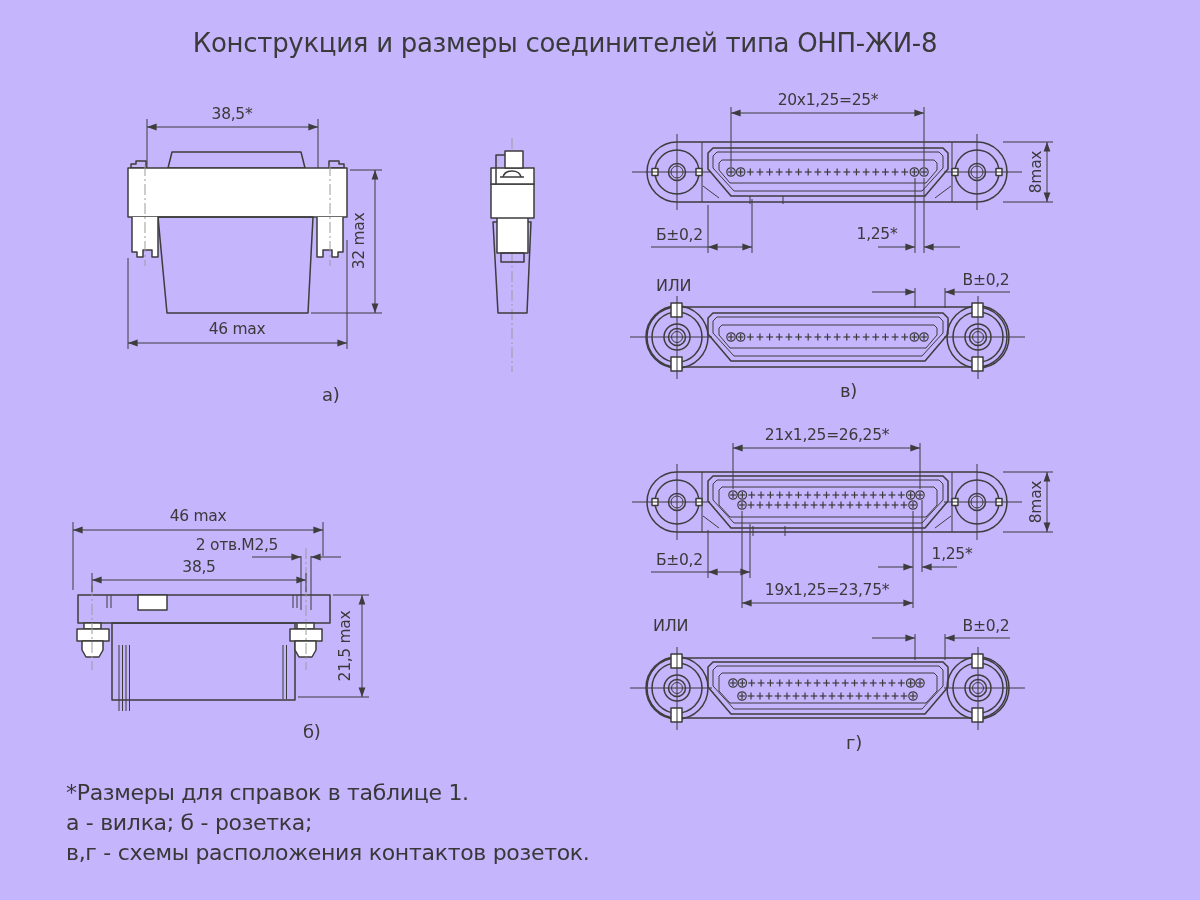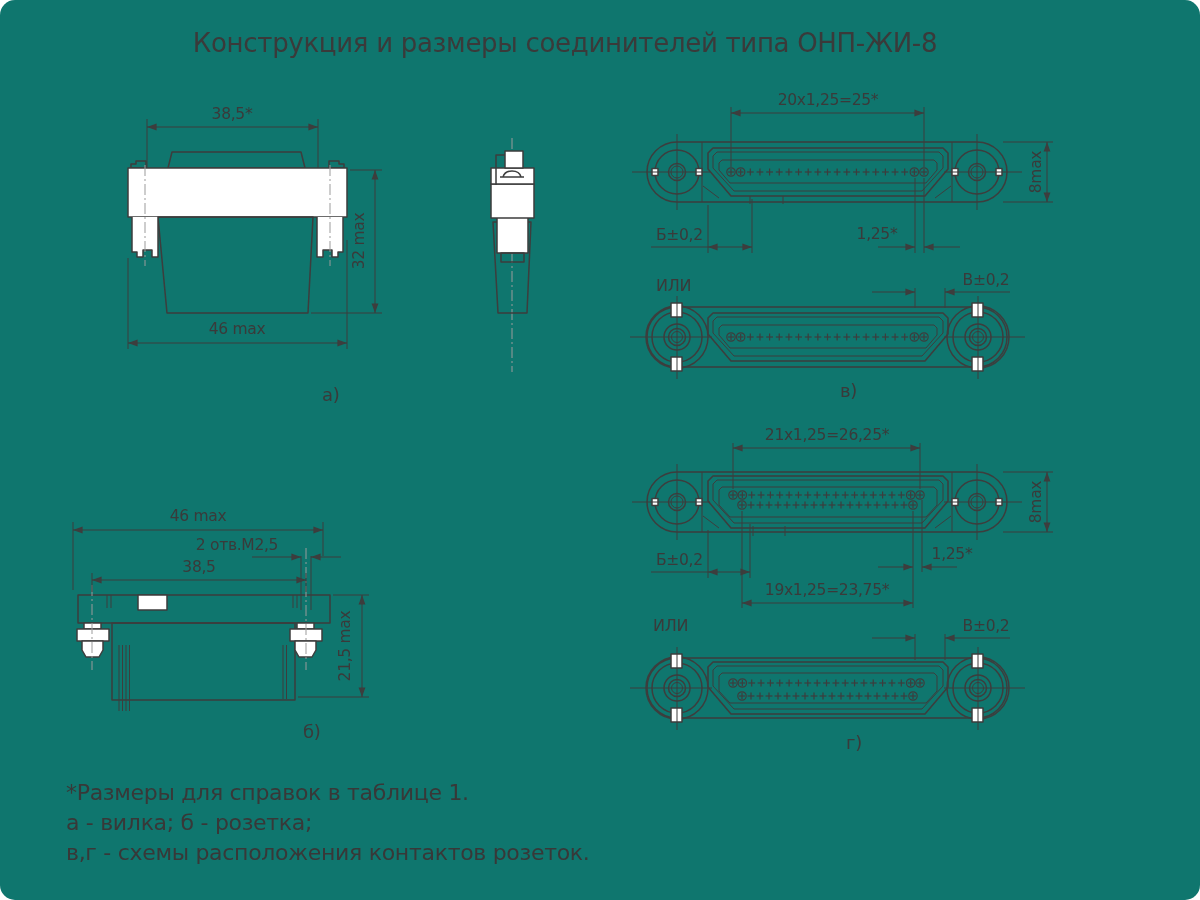--- a/index.html
+++ b/index.html
@@ -1,16 +1,16 @@
 <!DOCTYPE html>
 <html><head>
 <meta charset="utf-8">
 <style>
   html,body{margin:0;padding:0;background:#fff;}
-  .page{width:1200px;height:900px;background:#0f766e;position:relative;overflow:hidden;border-radius:15px;}
+  .page{width:1200px;height:900px;background:#c4b5fd;position:relative;overflow:hidden;}
   svg{display:block;}
   svg text{font-family:"DejaVu Sans","Liberation Sans",sans-serif;fill:#3a3a3a;letter-spacing:-0.3px;}
   .title-text{font-size:26px;fill:#3a3a3a;}
   .note-text{font-size:22px;fill:#383838;}
   .dim-text{font-size:15.5px;}
   .fig-label{font-size:18px;}
   .or-text{font-size:16px;}
   .ol{fill:none;stroke:#3d3d3d;stroke-width:1.5;stroke-linejoin:round;}
   .olw{fill:#ffffff;stroke:#3d3d3d;stroke-width:1.5;stroke-linejoin:round;}
   .thin{fill:none;stroke:#3d3d3d;stroke-width:1;}

